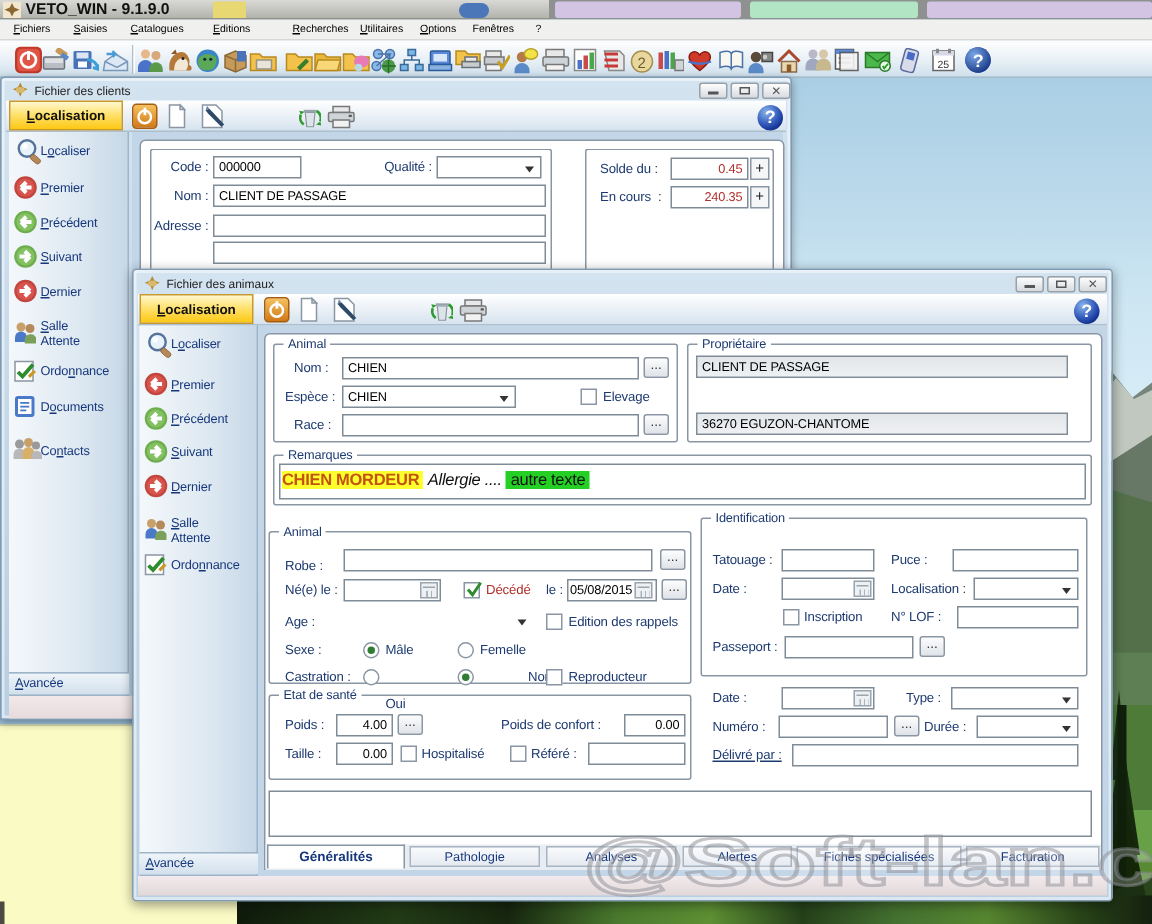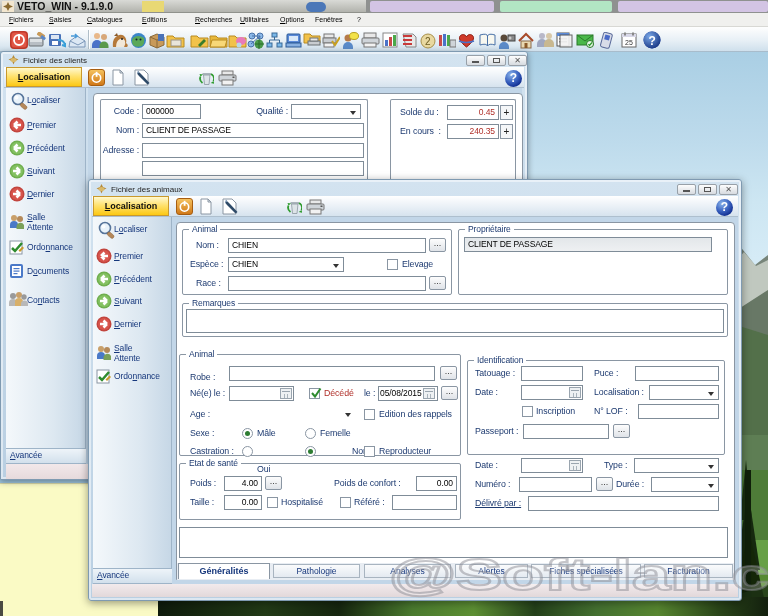--- a/index.html
+++ b/index.html
@@ -502,25 +502,27 @@
 <div class="cb" style="left:387px;top:259px;"></div>
 <div class="lb" style="left:402px;top:259px;">Elevage</div>
 <div class="lb" style="left:196px;top:278px;">Race :</div>
 <div class="in" style="left:228px;top:276px;width:198px;height:15px;"></div>
 <div class="btn3" style="left:429px;top:276px;">...</div>
 
 <div class="grp" style="left:458px;top:229px;width:270px;height:66px;">
       <div class="gt">Propriétaire</div>
     </div>
 <div class="in" style="left:464px;top:237px;width:248px;height:15px;background:linear-gradient(#e3e7ea,#eef0f2);">CLIENT DE PASSAGE</div>
+<div class="in" style="left:464px;top:275px;width:248px;height:15px;background:linear-gradient(#e3e7ea,#eef0f2);">36270 EGUZON-CHANTOME</div>
 
 <div class="grp" style="left:182px;top:303px;width:546px;height:34px;">
       <div class="gt">Remarques</div>
     </div>
 <div class="in" style="left:186px;top:309px;width:538px;height:24px;"></div>
+<div class="abs" style="left:188px;top:314px;font-size:11px;letter-spacing:-0.2px;white-space:nowrap;"><span style="background:#ffff2e;color:#c35310;font-weight:bold;">CHIEN MORDEUR&nbsp;</span><span style="font-style:italic;color:#111;">&nbsp;Allergie ....&nbsp;</span><span style="background:#25d025;color:#111;padding:0 3px;">autre texte</span></div>
 
 <div class="grp" style="left:179px;top:354px;width:282px;height:102px;">
       <div class="gt">Animal</div>
     </div>
 <div class="lb" style="left:190px;top:372px;">Robe :</div>
 <div class="in" style="left:229px;top:366px;width:206px;height:15px;"></div>
 <div class="btn3" style="left:440px;top:366px;">...</div>
 <div class="lb" style="left:190px;top:388px;">Né(e) le :</div>
 <div class="in" style="left:229px;top:386px;width:65px;height:15px;"></div>
     <div class="cal" style="left:280px;top:388px;"></div>
@@ -559,21 +561,21 @@
 <div class="lb" style="left:334px;top:478px;">Poids de confort :</div>
 <div class="in" style="left:416px;top:476px;width:41px;height:15px;text-align:right;">0.00</div>
 <div class="lb" style="left:190px;top:497px;">Taille :</div>
 <div class="in" style="left:224px;top:495px;width:38px;height:15px;text-align:right;">0.00</div>
 <div class="cb" style="left:267px;top:497px;"></div>
 <div class="lb" style="left:281px;top:497px;">Hospitalisé</div>
 <div class="cb" style="left:340px;top:497px;"></div>
 <div class="lb" style="left:354px;top:497px;">Référé :</div>
 <div class="in" style="left:392px;top:495px;width:65px;height:15px;"></div>
 
-<div class="grp" style="left:467px;top:360px;width:258px;height:95px;">
+<div class="grp" style="left:467px;top:345px;width:258px;height:106px;">
       <div class="gt">Identification</div>
     </div>
 <div class="lb" style="left:475px;top:368px;">Tatouage :</div>
 <div class="in" style="left:521px;top:366px;width:62px;height:15px;"></div>
 <div class="lb" style="left:594px;top:368px;">Puce :</div>
 <div class="in" style="left:635px;top:366px;width:84px;height:15px;"></div>
 <div class="lb" style="left:475px;top:387px;">Date :</div>
 <div class="in" style="left:521px;top:385px;width:62px;height:15px;"></div>
     <div class="cal" style="left:569px;top:387px;"></div>
 <div class="lb" style="left:594px;top:387px;">Localisation :</div>

